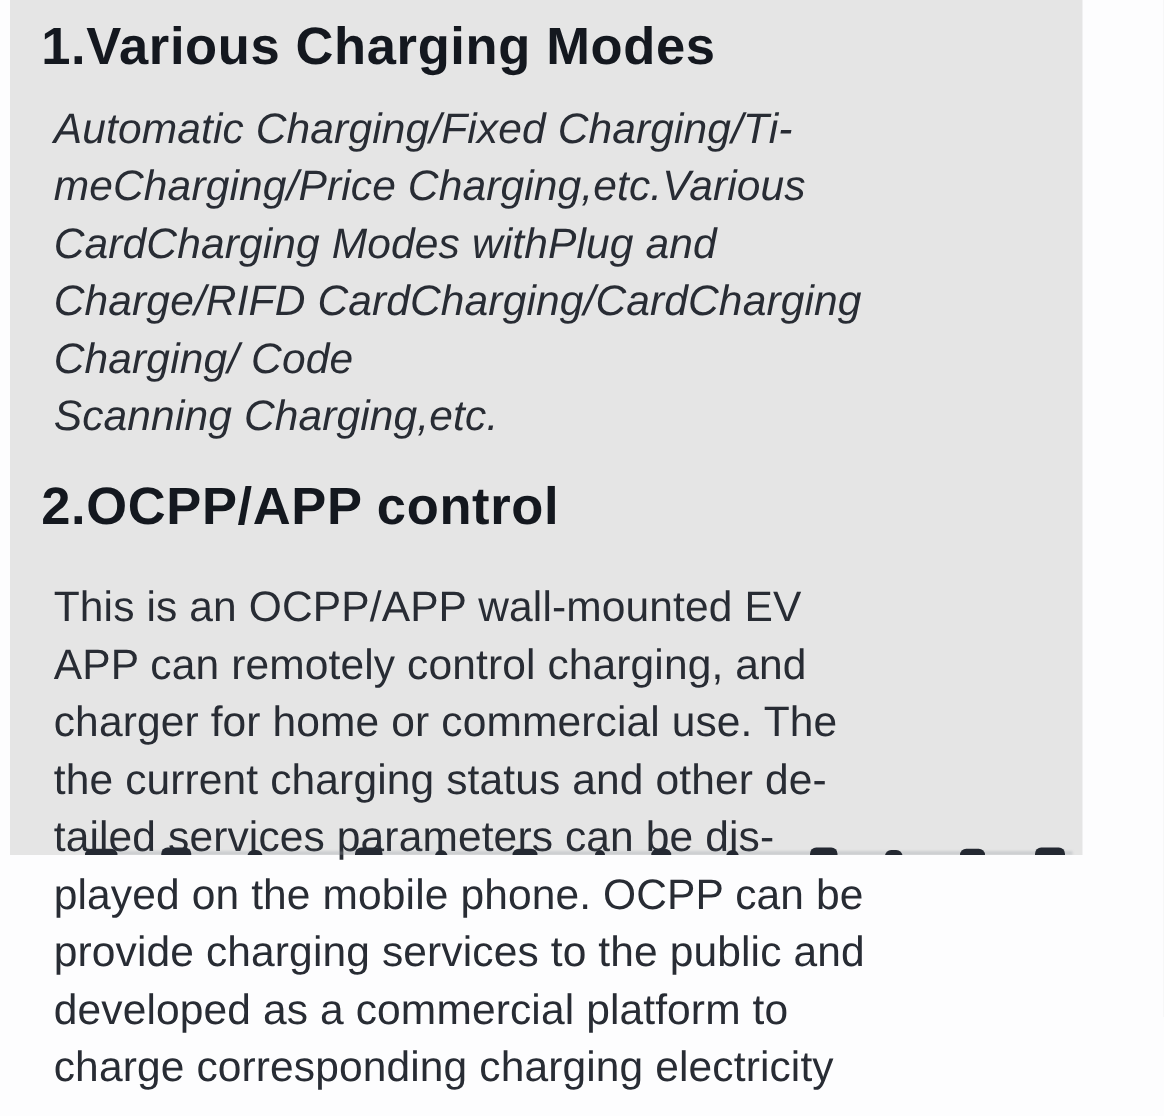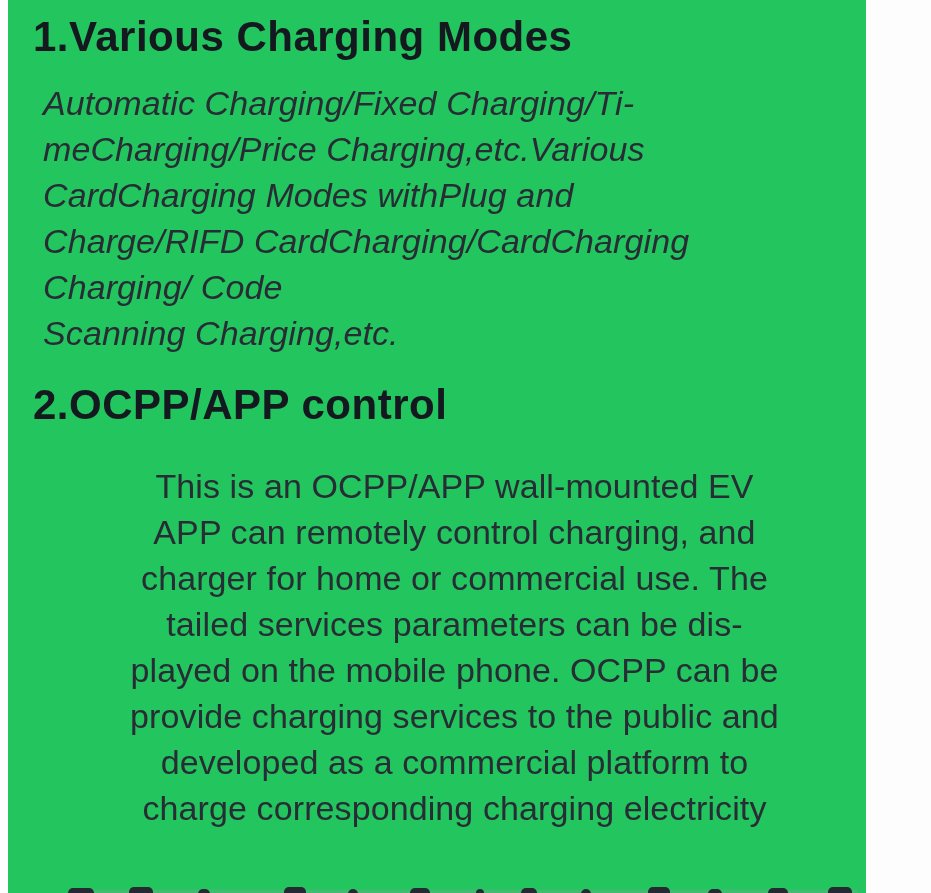--- a/index.html
+++ b/index.html
@@ -12,42 +12,42 @@
     background: #fdfdfe;
     overflow: hidden;
     position: relative;
     font-family: "Liberation Sans", sans-serif;
   }
   .page {
     position: absolute;
     left: 8px;
     top: 0;
     width: 858px;
-    height: 893px;
-    background: #22c55e;
+    height: 684px;
+    background: #e5e5e5;
   }
   .heading {
     margin: 0 0 0 25px;
     font-size: 42px;
     line-height: 50px;
     font-weight: 800;
     letter-spacing: 0.5px;
     color: #14181f;
   }
   .heading-1 { margin-top: 12px; }
   .heading-2 { margin-top: 24px; }
   .para {
     margin-left: 35px;
     font-size: 34px;
     line-height: 46px;
     letter-spacing: 0.1px;
     color: #282c34;
   }
   .para-1 { margin-top: 18px; font-style: italic; }
-  .para-2 { margin-top: 33px; text-align: center; }
+  .para-2 { margin-top: 33px; }
   .line { white-space: nowrap; }
   
   .cutoff {
     position: absolute;
     left: 0;
     bottom: 0;
     width: 100%;
     height: 10px;
     overflow: hidden;
   }
@@ -84,20 +84,21 @@
     <div class="line">Charging/ Code</div>
     <div class="line">Scanning Charging,etc.</div>
   </div>
 
   <div class="heading heading-2">2.OCPP/APP control</div>
 
   <div class="para para-2">
     <div class="line">This is an OCPP/APP wall-mounted EV</div>
     <div class="line">APP can remotely control charging, and</div>
     <div class="line">charger for home or commercial use. The</div>
+    <div class="line">the current charging status and other de-</div>
     <div class="line">tailed services parameters can be dis-</div>
     <div class="line">played on the mobile phone. OCPP can be</div>
     <div class="line">provide charging services to the public and</div>
     <div class="line">developed as a commercial platform to</div>
     <div class="line">charge corresponding charging electricity</div>
   </div>
 
   <div class="cutoff">
     <span class="smear"></span>
     <i style="left:60px;  width:26px; bottom:-7px;"></i>

